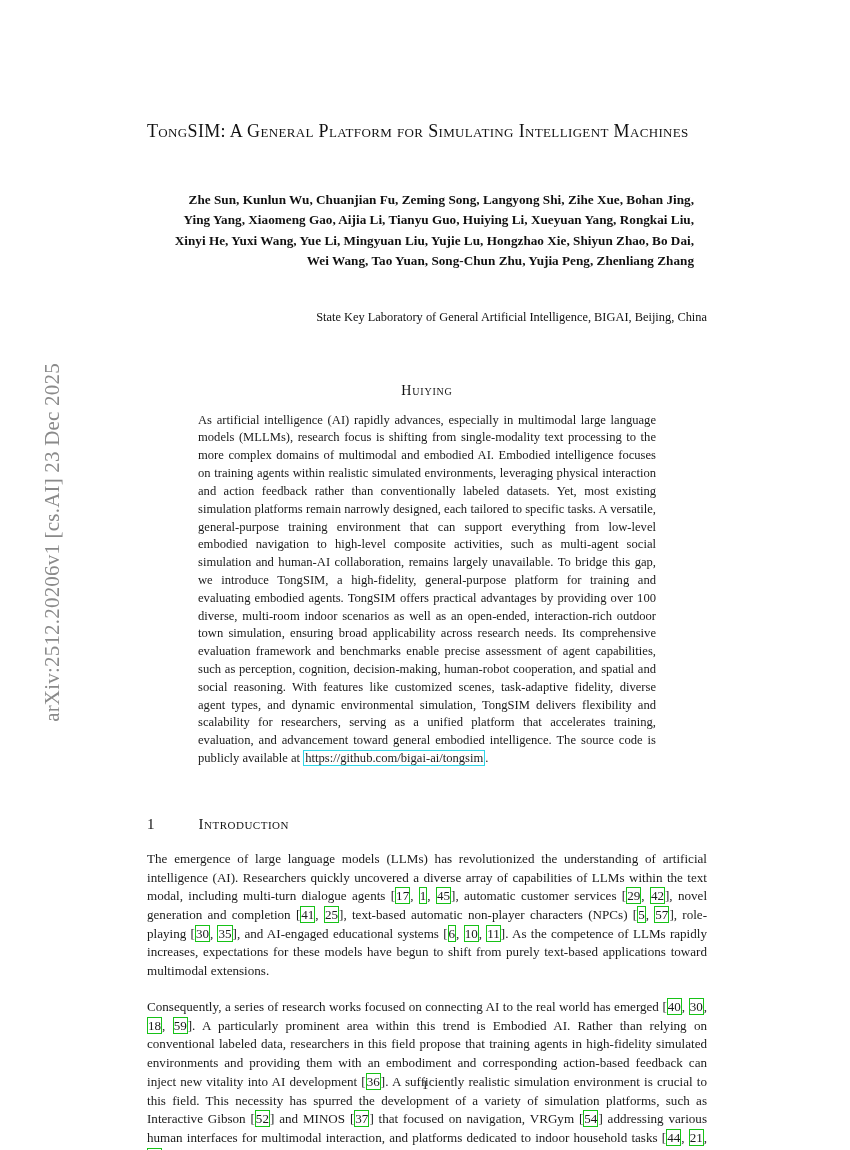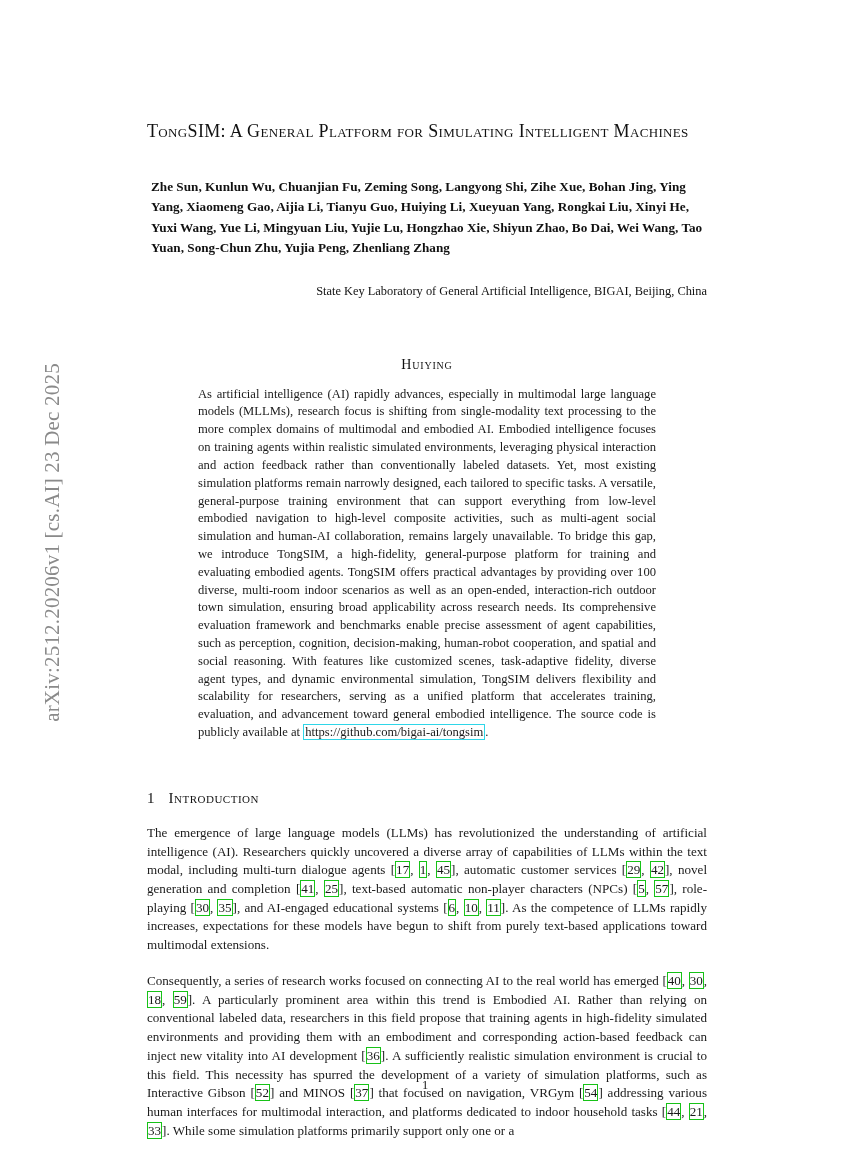--- a/index.html
+++ b/index.html
@@ -48,28 +48,28 @@
     font-size: 18px;
     line-height: 1.30;
     font-weight: normal;
     font-variant: small-caps;
     letter-spacing: 0.35px;
     color: #111;
   }
 
   
   #authors {
-    margin: 0;
+    margin: 13px;
     padding-top: 34px;
     padding-left: 4px;
     font-size: 13.2px;
     font-weight: bold;
     line-height: 1.52;
     letter-spacing: 0.02px;
-    text-align: left;
+    text-align: right;
     color: #111;
   }
 
   
   #affiliation {
     margin: 0;
     padding-top: 26px;
     font-size: 12.4px;
     text-align: right;
     color: #111;
@@ -107,20 +107,21 @@
     font-weight: normal;
     color: #111;
   }
   .section-heading .sec-num {
     font-variant: normal;
     padding-right: 14px;
   }
   .section-heading .sec-title {
     font-variant: small-caps;
     letter-spacing: 0.5px;
+    margin-left: 30px;
   }
 
   
   .body-par {
     margin: 0;
     padding-top: 17px;
     font-size: 13.1px;
     line-height: 1.43;
     text-align: justify;
     text-justify: inter-word;

